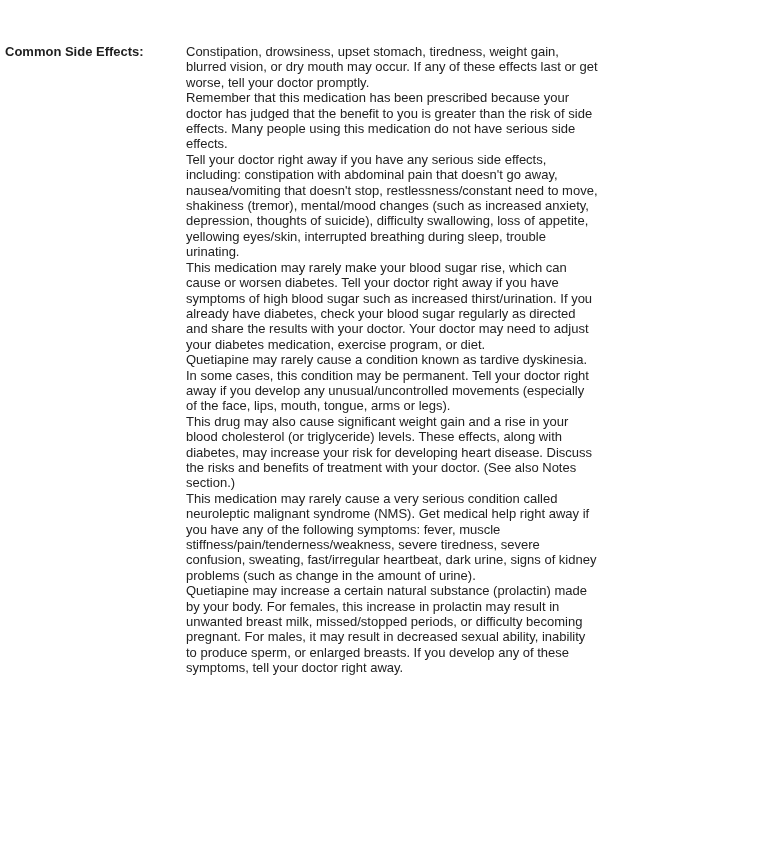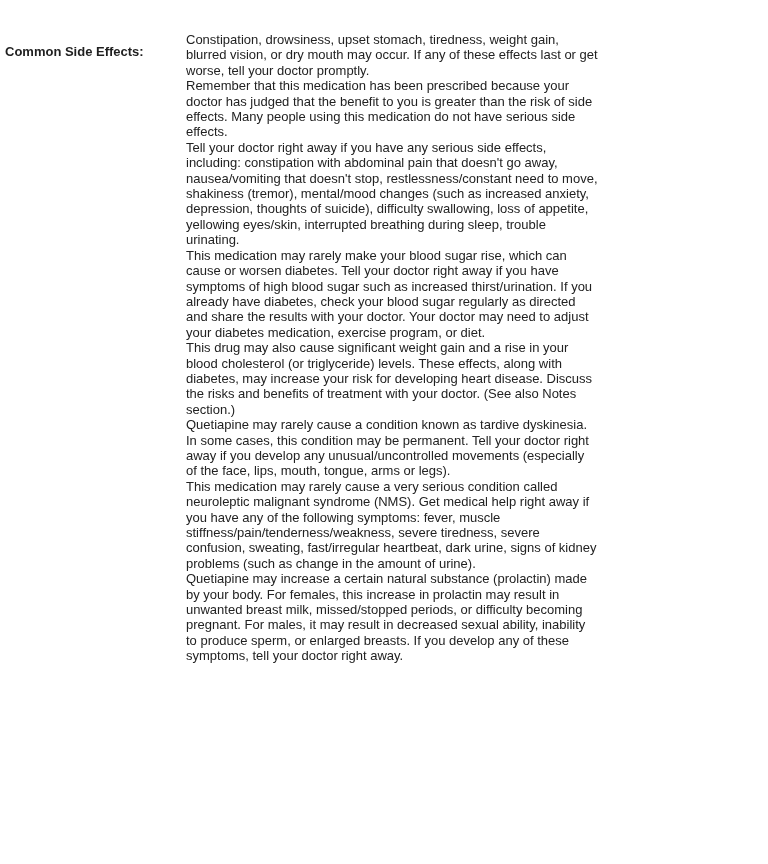--- a/index.html
+++ b/index.html
@@ -22,21 +22,21 @@
     top: 44px;
     font-size: 13px;
     line-height: 15.4px;
     font-weight: bold;
     color: #1f1f1f;
     white-space: pre;
   }
   .body-column {
     position: absolute;
     left: 186px;
-    top: 32px;
+    top: 44px;
     width: 575px;
     color: #222222;
   }
   .para {
     font-size: 13px;
     line-height: 15.4px;
     white-space: pre;
     color: #222222;
   }
 </style>
@@ -61,29 +61,29 @@
 shakiness (tremor), mental/mood changes (such as increased anxiety,
 depression, thoughts of suicide), difficulty swallowing, loss of appetite,
 yellowing eyes/skin, interrupted breathing during sleep, trouble
 urinating.</div>
     <div class="para">This medication may rarely make your blood sugar rise, which can
 cause or worsen diabetes. Tell your doctor right away if you have
 symptoms of high blood sugar such as increased thirst/urination. If you
 already have diabetes, check your blood sugar regularly as directed
 and share the results with your doctor. Your doctor may need to adjust
 your diabetes medication, exercise program, or diet.</div>
+    <div class="para">Quetiapine may rarely cause a condition known as tardive dyskinesia.
+In some cases, this condition may be permanent. Tell your doctor right
+away if you develop any unusual/uncontrolled movements (especially
+of the face, lips, mouth, tongue, arms or legs).</div>
     <div class="para">This drug may also cause significant weight gain and a rise in your
 blood cholesterol (or triglyceride) levels. These effects, along with
 diabetes, may increase your risk for developing heart disease. Discuss
 the risks and benefits of treatment with your doctor. (See also Notes
 section.)</div>
-    <div class="para">Quetiapine may rarely cause a condition known as tardive dyskinesia.
-In some cases, this condition may be permanent. Tell your doctor right
-away if you develop any unusual/uncontrolled movements (especially
-of the face, lips, mouth, tongue, arms or legs).</div>
     <div class="para">This medication may rarely cause a very serious condition called
 neuroleptic malignant syndrome (NMS). Get medical help right away if
 you have any of the following symptoms: fever, muscle
 stiffness/pain/tenderness/weakness, severe tiredness, severe
 confusion, sweating, fast/irregular heartbeat, dark urine, signs of kidney
 problems (such as change in the amount of urine).</div>
     <div class="para">Quetiapine may increase a certain natural substance (prolactin) made
 by your body. For females, this increase in prolactin may result in
 unwanted breast milk, missed/stopped periods, or difficulty becoming
 pregnant. For males, it may result in decreased sexual ability, inability

